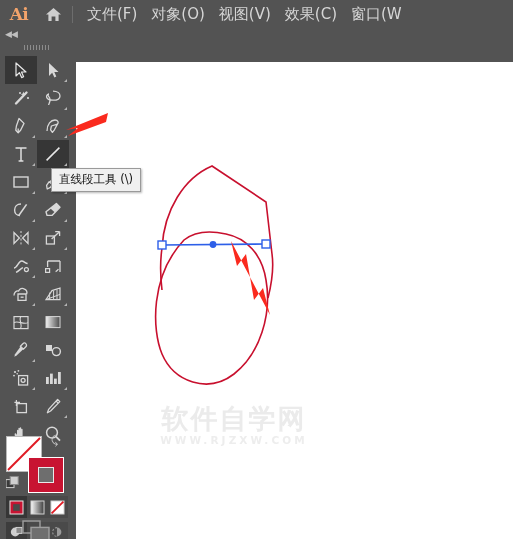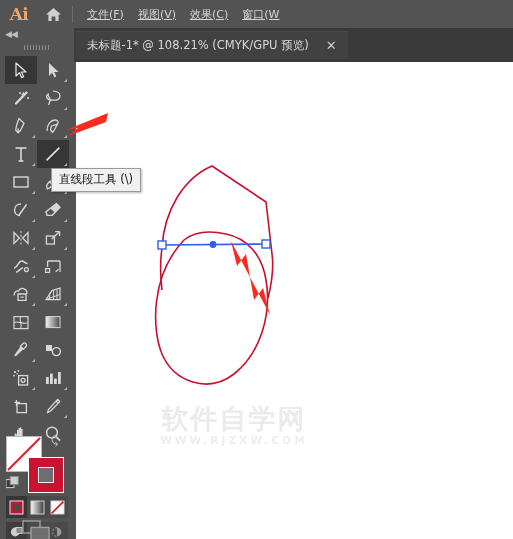--- a/index.html
+++ b/index.html
@@ -26,23 +26,23 @@
     letter-spacing: -0.5px;
   }
   .home-btn {
     width: 30px; height: 28px;
     display: flex; align-items: center; justify-content: center;
   }
   .menu-divider {
     width: 1px; height: 17px; background: #6d6d6d; margin: 0 7px 0 4px;
   }
   .menu-item {
-    color: #d6d6d6; font-size: 11px;
+    color: #d6d6d6; font-size: 15px;
     padding: 0 7px; height: 28px;
-    display: flex; align-items: center; white-space: nowrap; text-decoration: underline;
+    display: flex; align-items: center; white-space: nowrap;
   }
 
   
   .tabbar {
     position: absolute; left: 74px; top: 28px; width: 439px; height: 34px;
     background: #3a3a3a;
   }
   .doc-tab {
     position: absolute; left: 2px; top: 3px; height: 28px;
     background: #414141;
@@ -200,31 +200,26 @@
 
   <div class="menubar">
     <div class="ai-logo">Ai</div>
     <div class="home-btn">
       <svg width="17" height="15" viewBox="0 0 17 15">
         <path d="M8.5 1 L16 7.6 L13.6 7.6 L13.6 14 L10.4 14 L10.4 9.4 L6.6 9.4 L6.6 14 L3.4 14 L3.4 7.6 L1 7.6 Z" fill="#cfcfcf"></path>
       </svg>
     </div>
     <div class="menu-divider"></div>
     <div class="menu-item">文件(F)</div>
+    <div class="menu-item">对象(O)</div>
     <div class="menu-item">视图(V)</div>
     <div class="menu-item">效果(C)</div>
     <div class="menu-item">窗口(W</div>
   </div>
 
-  <div class="tabbar">
-    <div class="doc-tab">
-      <span class="doc-tab-label">未标题-1* @ 108.21% (CMYK/GPU 预览)</span>
-      <span class="tab-close">✕</span>
-    </div>
-  </div>
 
   <div class="canvas-area">
 
     <svg class="canvas-svg" width="437" height="477" viewBox="0 0 437 477">
 
       <path d="M108 178
                C 74 214, 76 268, 86 292
                C 98 320, 132 332, 158 312
                C 184 292, 196 252, 190 218
                C 186 192, 170 176, 150 172

